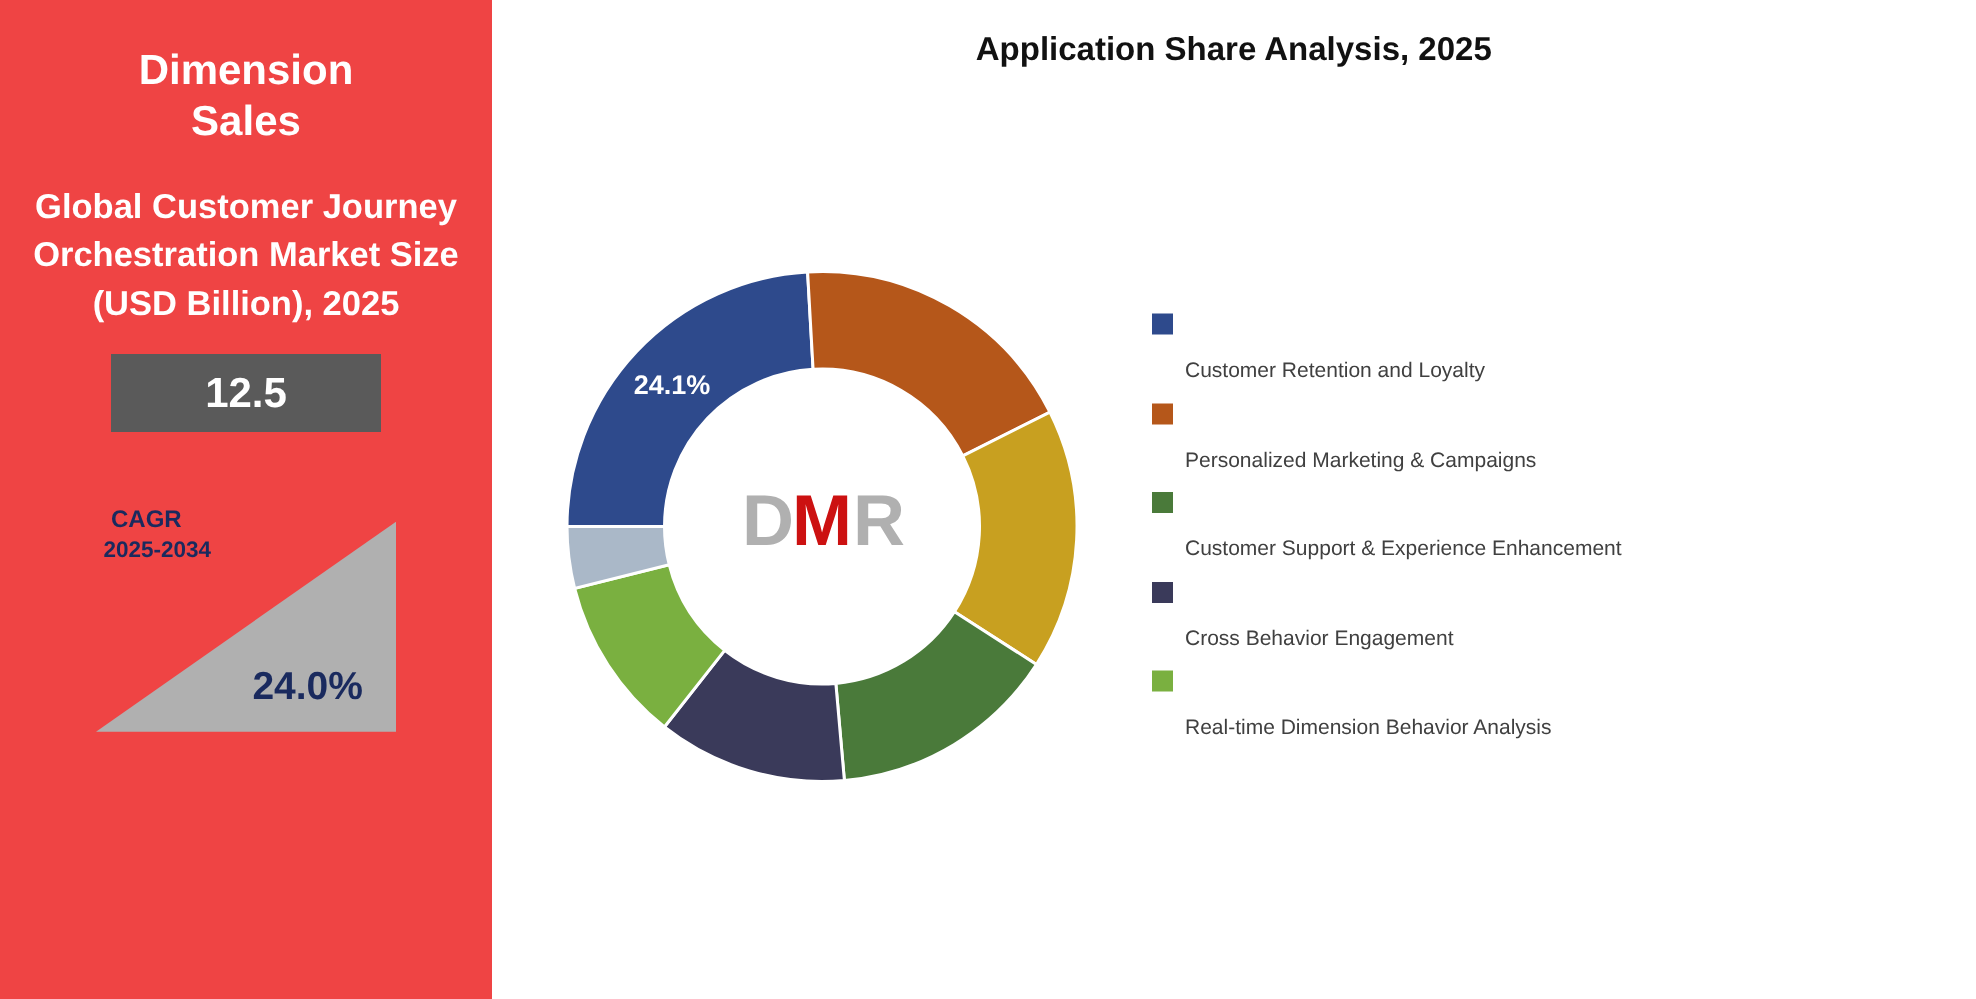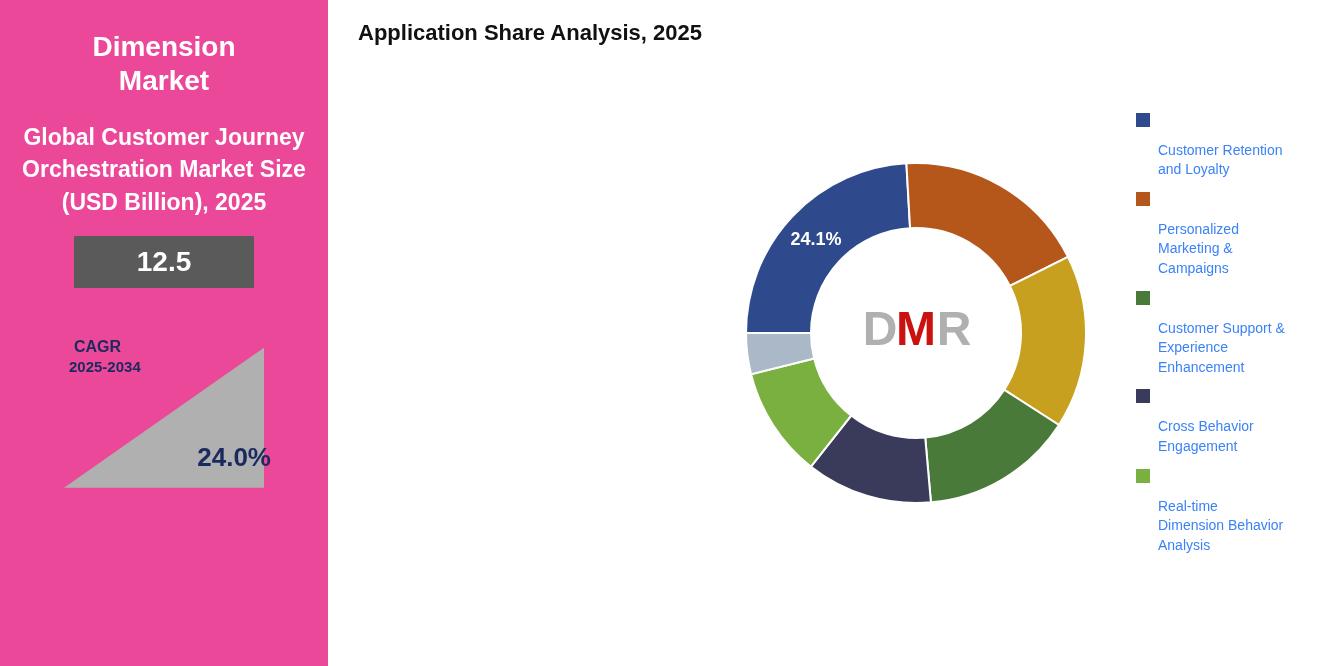--- a/index.html
+++ b/index.html
@@ -9,21 +9,21 @@
       display: flex;
       font-family: Arial, sans-serif;
       background: #fff;
       overflow: hidden;
     }
 
     
     .left-panel {
       width: 328px;
       min-width: 328px;
-      background: #ec4899;
+      background: #ef4444;
       color: #fff;
       display: flex;
       flex-direction: column;
       align-items: center;
       padding: 30px 20px 20px;
       position: relative;
     }
     .brand-title {
       font-size: 28px;
       font-weight: 900;
@@ -78,35 +78,34 @@
       top: 30px;
       left: 15px;
       font-size: 15px;
       font-weight: 700;
       color: #1a2a5e;
       z-index: 2;
     }
     .cagr-value {
       position: absolute;
       bottom: 15px;
-      right: 3px;
+      right: 32px;
       font-size: 26px;
       font-weight: 900;
       color: #1a2a5e;
       z-index: 2;
     }
 
     
     .right-content {
       flex: 1;
       display: flex;
-      flex-direction: row;
+      flex-direction: column;
       padding: 20px 30px;
       background: #fff;
-      gap: 24px;
     }
     .chart-title {
       font-size: 22px;
       font-weight: 900;
       text-align: center;
       margin-bottom: 10px;
       color: #111;
     }
     .chart-area {
       display: flex;
@@ -141,32 +140,32 @@
       align-items: flex-start;
       gap: 8px;
     }
     .legend-color {
       width: 14px;
       height: 14px;
       min-width: 14px;
       margin-top: 2px;
     }
     .legend-text {
-      color: #3b82f6;
+      color: #404040;
       line-height: 1.4;
       margin-top: 30px;
     }
   </style>
 </head>
 <body>
 
 <div class="left-panel">
   <div class="brand-title">
     <span>Dimension</span><br>
-    <span>Market</span><br>
+    <span>Sales</span><br>
   </div>
   <div class="sub-title">Global Customer Journey Orchestration Market Size (USD Billion), 2025</div>
   <div class="market-value-box">12.5</div>
   <div class="cagr-section">
     <div class="arrow-shape"></div>
     <div class="cagr-label">CAGR</div>
     <div class="cagr-years">2025-2034</div>
     <div class="cagr-value">24.0%</div>
   </div>
 </div>

